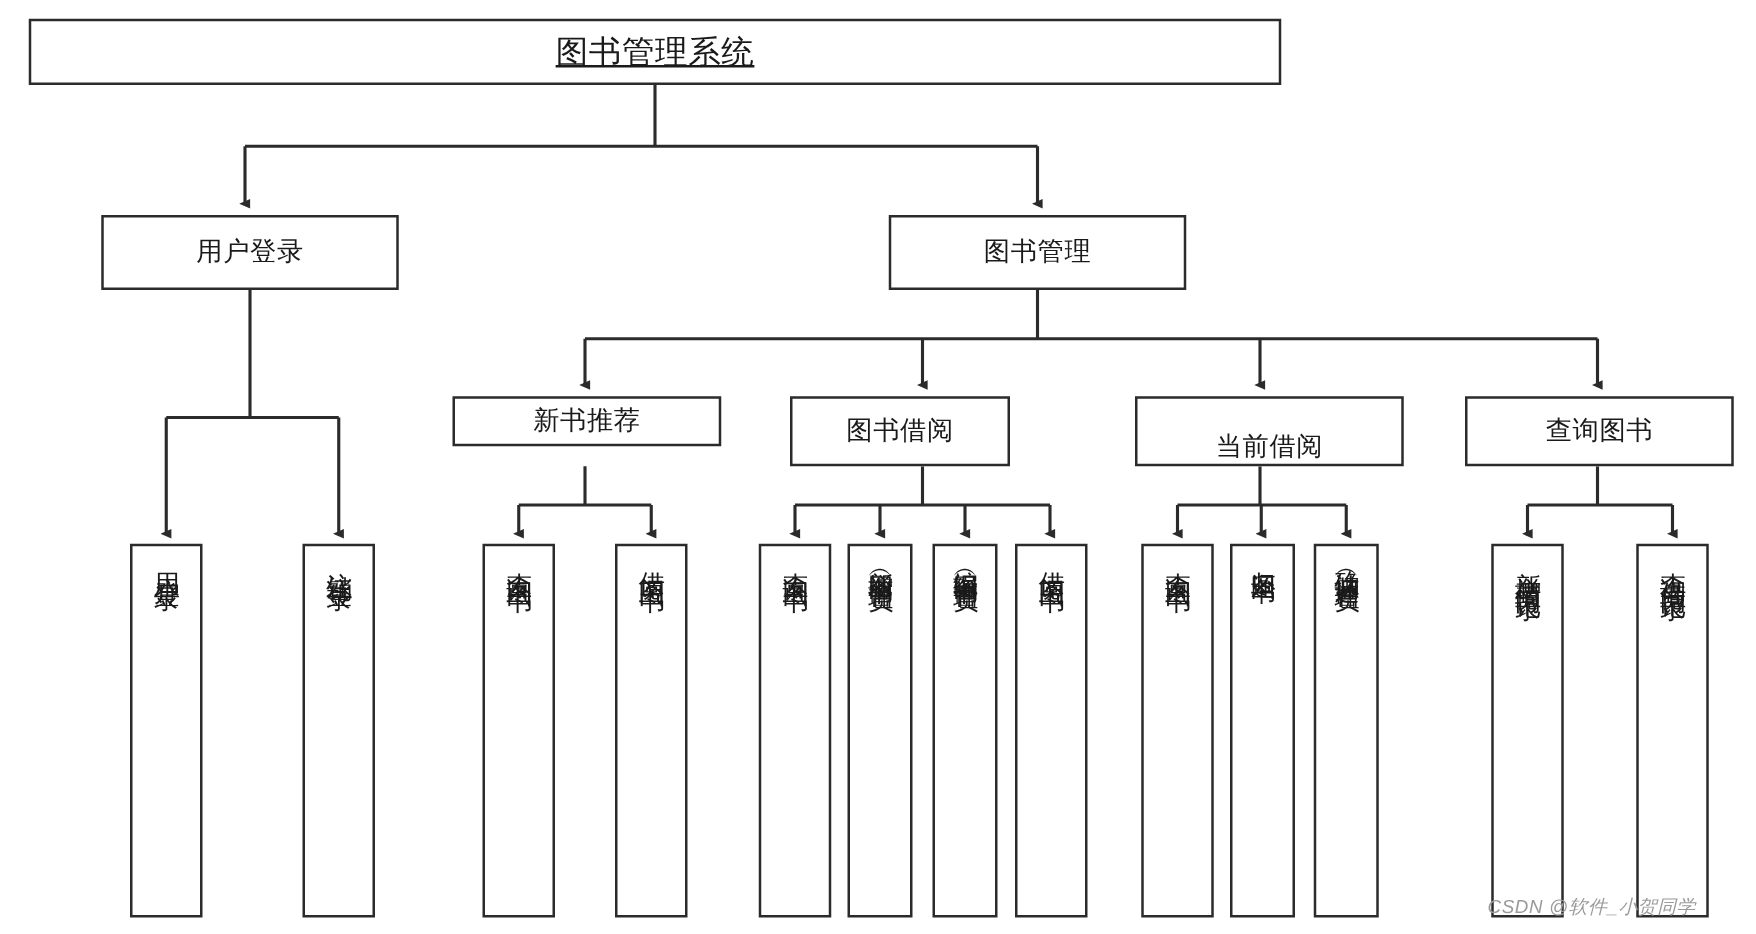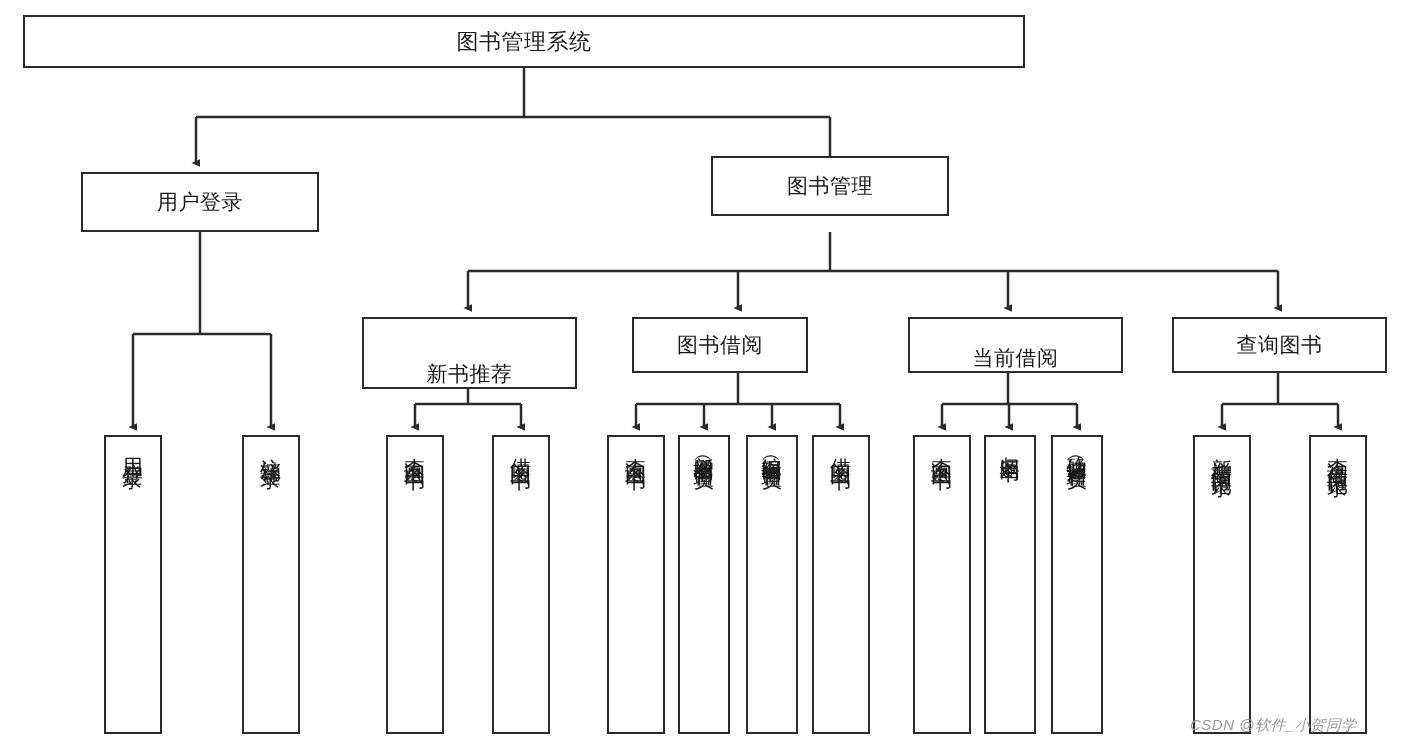--- a/index.html
+++ b/index.html
@@ -41,21 +41,22 @@
     line-height: 1.25;
     white-space: nowrap;
   }
   
   .node.horiz .node-label {
     writing-mode: horizontal-tb;
     font-size: 21px;
     letter-spacing: 0.5px;
   }
   .node.root .node-label {
-    font-size: 22px;
+    font-size: 26px;
+    text-decoration: underline;
   }
   
   .node.vert {
     align-items: flex-start;
     justify-content: center;
     padding-top: 4px;
   }
   .node.vert .node-label {
     writing-mode: vertical-rl;
     text-orientation: upright;
@@ -134,25 +135,25 @@
   </svg>
 
   <div class="node horiz root" style="left:23px; top:15px; width:1002px; height:53px;">
     <span class="node-label">图书管理系统</span>
   </div>
 
   <div class="node horiz" style="left:81px; top:172px; width:238px; height:60px;">
     <span class="node-label">用户登录</span>
   </div>
 
-  <div class="node horiz" style="left:711px; top:156px; width:238px; height:60px;">
+  <div class="node horiz" style="left:711px; top:172px; width:238px; height:60px;">
     <span class="node-label">图书管理</span>
   </div>
 
-  <div class="node horiz" style="left:362px; top:317px; width:215px; height:72px;align-items:flex-end;">
+  <div class="node horiz" style="left:362px; top:317px; width:215px; height:40px;">
     <span class="node-label">新书推荐</span>
   </div>
 
   <div class="node horiz" style="left:632px; top:317px; width:176px; height:56px;">
     <span class="node-label">图书借阅</span>
   </div>
 
   <div class="node horiz" style="left:908px; top:317px; width:215px; height:56px;align-items:flex-end;">
     <span class="node-label">当前借阅</span>
   </div>

